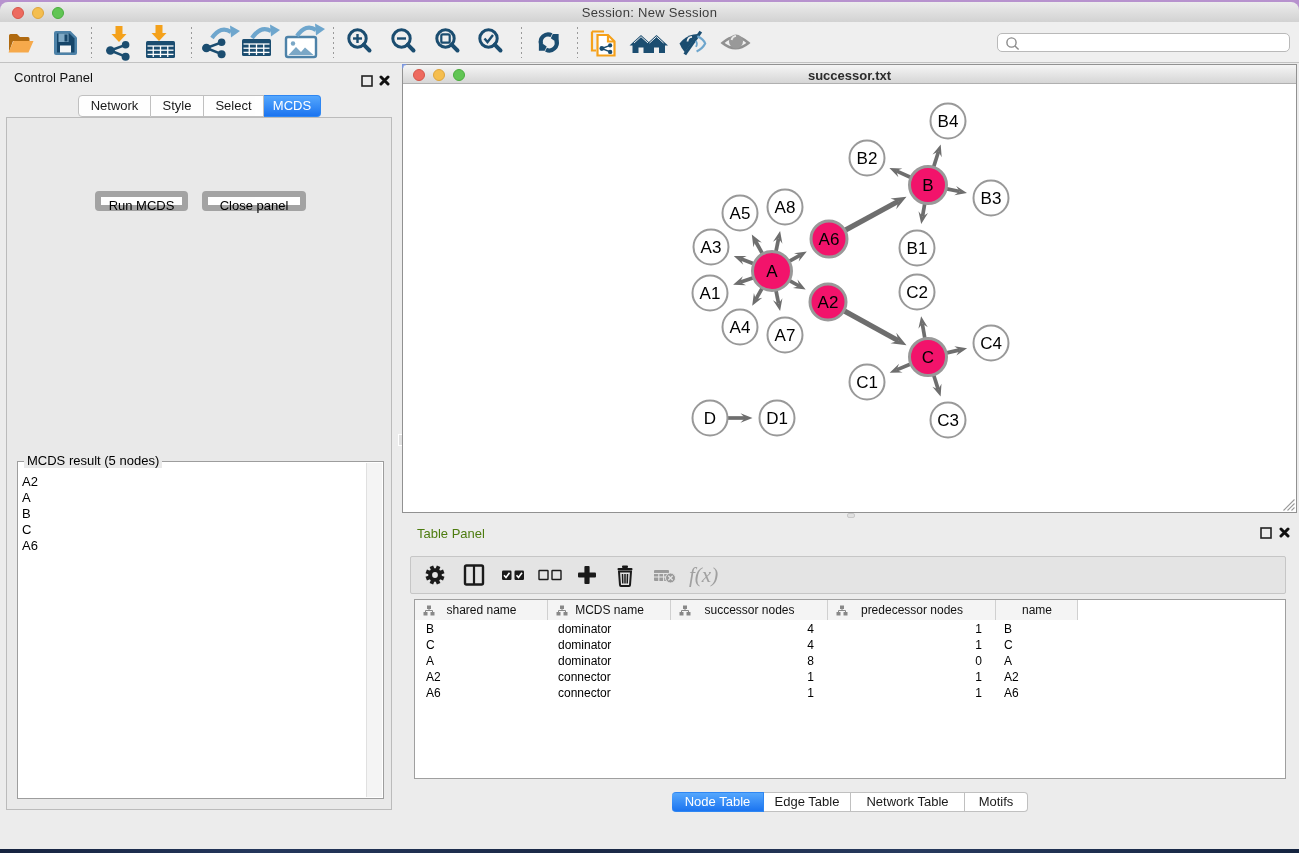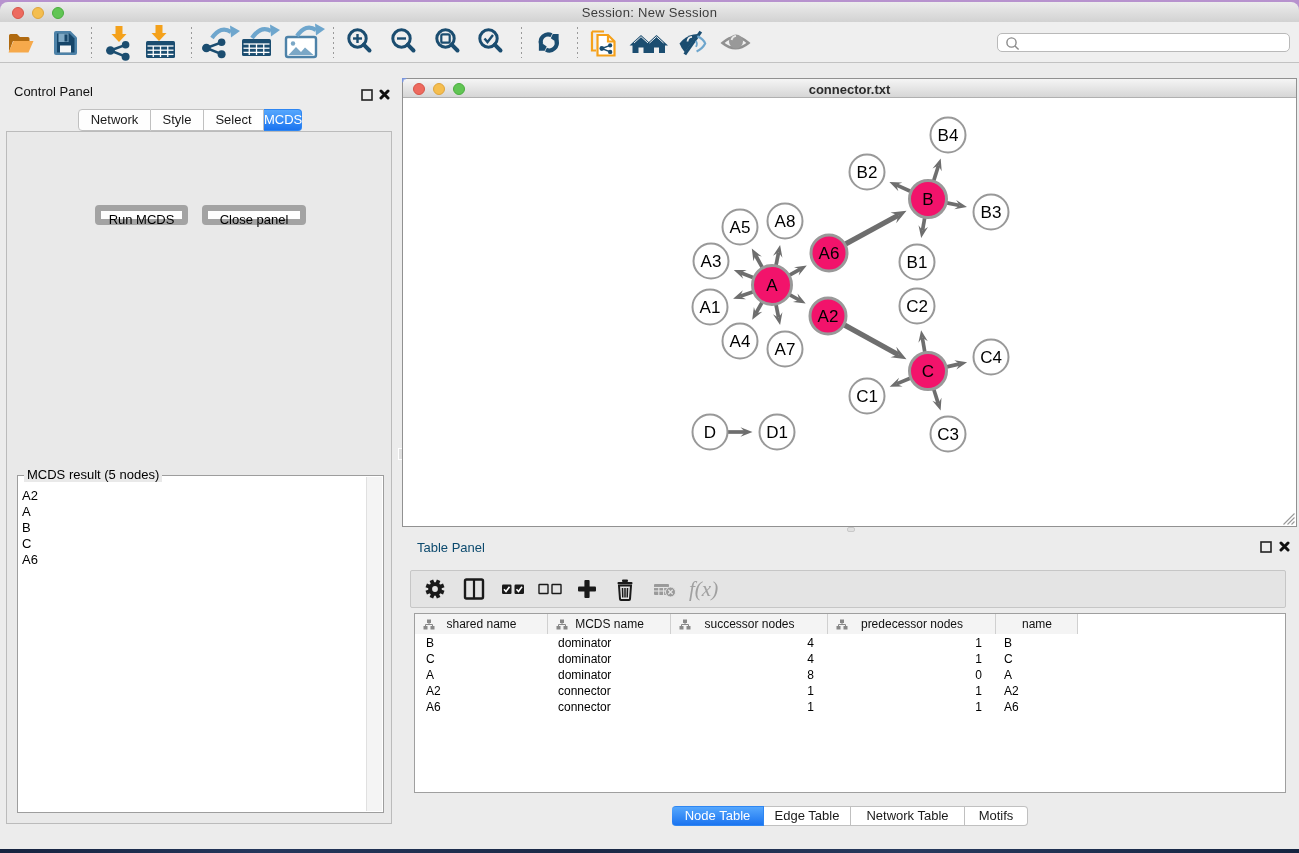--- a/index.html
+++ b/index.html
@@ -17,21 +17,21 @@
 .light { width:12px; height:12px; border-radius:50%; top:7px; }
 
 
 #toolbar { left:0; top:22px; width:1299px; height:41px; background:#efefef; border-bottom:1px solid #c2c2c2; }
 .tsep { top:5px; height:31px; width:1px;
   background-image:repeating-linear-gradient(#9a9a9a 0 2px, transparent 2px 5px); }
 #searchbox { left:997px; top:11px; width:293px; height:19px; background:#fff;
   border:1px solid #b9b9b9; border-radius:5px; }
 
 
-#main { left:0; top:63px; width:1299px; height:755px; background:#ececec;margin-top:14px; }
+#main { left:0; top:63px; width:1299px; height:755px; background:#ececec; }
 #cpanel { left:0; top:0; width:398px; height:755px; background:#ececec; }
 #cpheader { left:14px; top:7px; font-size:13px; color:#111; }
 #cpcontent { left:6px; top:54px; width:386px; height:693px; border:1px solid #bbb; background:#e9e9e9; }
 
 .tab { position:absolute; top:0; height:22px; border:1px solid #c0c0c0; background:#fff;
   font-size:13px; text-align:center; line-height:20px; color:#1a1a1a; border-left:none; }
 .tabsel { background:linear-gradient(#55a7fd,#1b74f0); color:#fff; border-color:#2e86f2; }
 
 .btn { position:absolute; background:#fff; border:6px solid #a3a3a3; border-radius:4px;
   font-size:13px; text-align:center; color:#000; }
@@ -45,21 +45,21 @@
 #grouplabel { left:24px; top:390px; background:#e9e9e9; padding:0 3px; font-size:13px; color:#000; }
 
 
 #desktop { left:398px; top:0; width:901px; height:755px; background:#ececec; }
 #netwin { left:4px; top:1px; width:895px; height:449px; background:#fff; border:1px solid #919191; }
 #nettitle { left:0; top:0; width:100%; height:19px; background:linear-gradient(#f5f5f5,#d6d6d6); border-bottom:1px solid #b0b0b0; }
 #nettitletext { left:0; top:3px; width:100%; text-align:center; font-size:13px; font-weight:bold; color:#2c2c2c; }
 
 
 #tpanel { left:398px; top:459px; width:901px; height:296px; }
-#tptitle { left:19px; top:4px; font-size:13px; color:#0c4a6e; }
+#tptitle { left:19px; top:4px; font-size:13px; color:#4d7c0f; }
 #tptoolbar { left:12px; top:34px; width:876px; height:38px; background:#e4e4e4; border:1px solid #c6c6c6; border-radius:2px; }
 #ttable { left:16px; top:77px; width:872px; height:180px; background:#fff; border:1px solid #9f9f9f; }
 .th { position:absolute; top:0; height:20px; background:#f4f4f4; border-right:1px solid #d0d0d0; font-size:12px; color:#111; }
 .trow { position:absolute; font-size:12px; color:#000; height:16px; }
 
 
 #statusbar { left:0; top:818px; width:1299px; height:31px; background:#f0f0f0; border-top:1px solid #ccc; }
 #wall { left:0; top:849px; width:1299px; height:4px;
   background:linear-gradient(90deg,#16233f,#24375c 20%,#1a2845 45%,#273a5e 70%,#152440); }
 </style>
@@ -178,21 +178,21 @@
     <div class="abs" id="cpanel">
       <div class="abs" id="cpheader">Control Panel</div>
       <svg class="abs" style="left:361px; top:12px" width="30" height="13" viewBox="0 0 30 13">
         <rect x="1" y="1" width="10" height="10" fill="none" stroke="#222" stroke-width="1.6"></rect>
         <path d="M20 2 L27 9 M27 2 L20 9" stroke="#111" stroke-width="3" stroke-linecap="round"></path>
       </svg>
       <div class="abs" id="cpcontent"></div>
       <div class="abs tab" style="left:78px; width:73px; border-radius:4px 0 0 4px; border-left:1px solid #c0c0c0; top:32px;">Network</div>
       <div class="abs tab" style="left:151px; width:53px; top:32px;">Style</div>
       <div class="abs tab" style="left:204px; width:60px; top:32px;">Select</div>
-      <div class="abs tab tabsel" style="left:264px; width:38px; border-radius:0 4px 4px 0; top:32px;">MCDS</div>
+      <div class="abs tab tabsel" style="left:264px; width:57px; border-radius:0 4px 4px 0; top:32px;">MCDS</div>
 
       <div class="abs btn" style="left:95px; top:128px; width:93px; height:20px; line-height:18px;">Run MCDS</div>
       <div class="abs btn" style="left:202px; top:128px; width:104px; height:20px; line-height:18px;">Close panel</div>
 
       <div class="abs" id="groupbox">
         <div style="position:absolute; right:1px; top:1px; width:16px; height:334px; background:#f4f4f4; border-left:1px solid #e0e0e0;"></div>
         <div style="position:absolute; left:4px; top:12px; font-size:13px; line-height:16px; color:#000;">A2<br>A<br>B<br>C<br>A6</div>
       </div>
       <div class="abs" id="grouplabel">MCDS result (5 nodes)</div>
     </div>
@@ -202,21 +202,21 @@
       <div class="abs" style="left:0px; top:371px; width:5px; height:12px; background:#e0e0e0; border:1px solid #fff;"></div>
       <div class="abs" style="left:449px; top:450px; width:8px; height:5px; background:#e0e0e0; border:1px solid #c9c9c9; border-radius:2px;"></div>
       <div class="abs" id="netwin">
         <div class="abs" id="nettitle"></div>
         <svg class="abs" style="left:-1px; top:-1px;" width="5" height="5" viewBox="0 0 5 5">
             <path d="M0,5 V0 H5 L3.2,1.6 H1.6 V3.2 Z" fill="#7b96dd"></path>
           </svg>
         <div class="abs light" style="left:10px; top:4px; background:#ee6a5f; border:1px solid #d55549;"></div>
         <div class="abs light" style="left:30px; top:4px; background:#f5be4f; border:1px solid #dea53c;"></div>
         <div class="abs light" style="left:50px; top:4px; background:#61c554; border:1px solid #4aad3e;"></div>
-        <div class="abs" id="nettitletext">connector.txt</div>
+        <div class="abs" id="nettitletext">successor.txt</div>
         <svg class="abs" style="left:0; top:20px;" width="893" height="427" viewBox="403 84 893 427">
           <g stroke="none">
           <line x1="762.8" y1="253.4" x2="755.4" y2="240.0" stroke="#6e6e6e" stroke-width="3.7"></line>
           <polygon points="751.8,233.5 761.8,241.6 755.4,240.0 753.4,246.3" fill="#6e6e6e"></polygon>
           <line x1="775.8" y1="251.4" x2="778.6" y2="237.3" stroke="#6e6e6e" stroke-width="3.7"></line>
           <polygon points="780.1,230.0 782.4,242.7 778.6,237.3 773.0,240.8" fill="#6e6e6e"></polygon>
           <line x1="754.3" y1="263.0" x2="740.7" y2="257.7" stroke="#6e6e6e" stroke-width="3.7"></line>
           <polygon points="733.8,255.0 746.7,254.9 740.7,257.7 743.2,263.8" fill="#6e6e6e"></polygon>
           <line x1="754.1" y1="276.4" x2="740.1" y2="281.3" stroke="#6e6e6e" stroke-width="3.7"></line>
           <polygon points="733.1,283.8 742.8,275.3 740.1,281.3 746.0,284.3" fill="#6e6e6e"></polygon>

